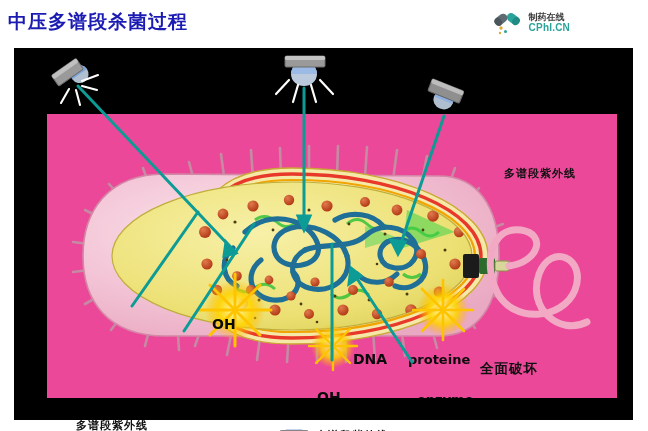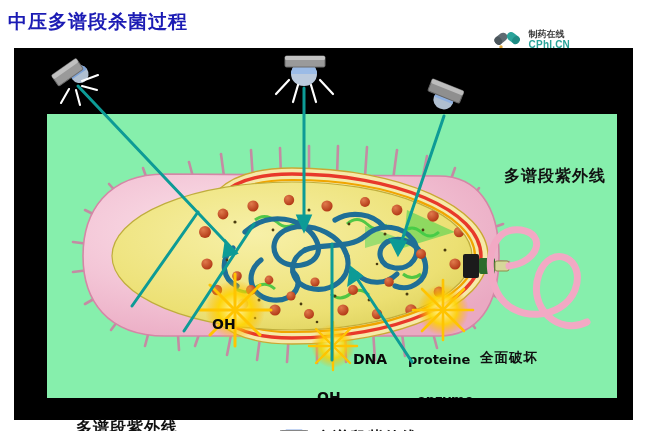--- a/index.html
+++ b/index.html
@@ -14,51 +14,51 @@
 
   
   #title{
     position:absolute;left:8px;top:9px;
     font-family:"DejaVu Serif","Liberation Serif",serif;
     font-size:19px;font-weight:700;
     color:#1b1bb4;
     letter-spacing:1px;
     white-space:nowrap;
   }
-  #logo{position:absolute;right:10px;top:8px;height:30px;display:flex;align-items:flex-start;gap:7px;margin-top:21px;}
+  #logo{position:absolute;right:10px;top:8px;height:30px;display:flex;align-items:center;gap:7px;}
   #logo-mark{width:30px;height:26px;position:relative;flex:0 0 auto;}
   #logo-text{display:flex;flex-direction:column;justify-content:center;line-height:1.15;}
   #logo-text .l1{font-size:9px;color:#3d3d3d;font-weight:700;font-family:"DejaVu Sans",sans-serif;}
   #logo-text .l2{font-size:10px;color:#2aa39a;font-weight:700;letter-spacing:.2px;}
 
   
   #frame{
     position:absolute;left:14px;top:48px;width:619px;height:372px;
     background:#000;
   }
   #panel{
     position:absolute;left:33px;top:66px;width:570px;height:284px;
-    background:#86efac;overflow:hidden;
+    background:#ec4899;overflow:hidden;
   }
   #panel svg, #frame svg.overlay{display:block;}
 
   
   .cn-label{
     position:absolute;
     font-family:"DejaVu Serif","Liberation Serif",serif;
-    font-size:16px;font-weight:700;color:#111;
+    font-size:11px;font-weight:700;color:#111;
     white-space:nowrap;letter-spacing:1px;
   }
   .lat-label{
     position:absolute;
     font-family:"DejaVu Sans","Liberation Sans",sans-serif;
     font-weight:800;color:#0a0a0a;white-space:nowrap;
   }
   #lbl-ov-right{left:490px;top:118px;}
-  #lbl-ov-destroy{left:466px;top:301px;font-size:13.5px;}
+  #lbl-ov-destroy{left:466px;top:312px;font-size:13.5px;}
   #lbl-ov-botleft{left:62px;top:370px;}
   #lbl-ov-botmid{left:302px;top:380px;}
 
   #lbl-OH1{left:165px;top:202px;font-size:14px;}
   #lbl-OH2{left:270px;top:275px;font-size:14px;}
   #lbl-DNA{left:258px;top:237px;font-size:14px;margin-left:48px;}
   #lbl-prot{left:361px;top:238px;font-size:13px;text-align:center;}
   #lbl-enz{left:370px;top:278px;font-size:13px;}
 
   

